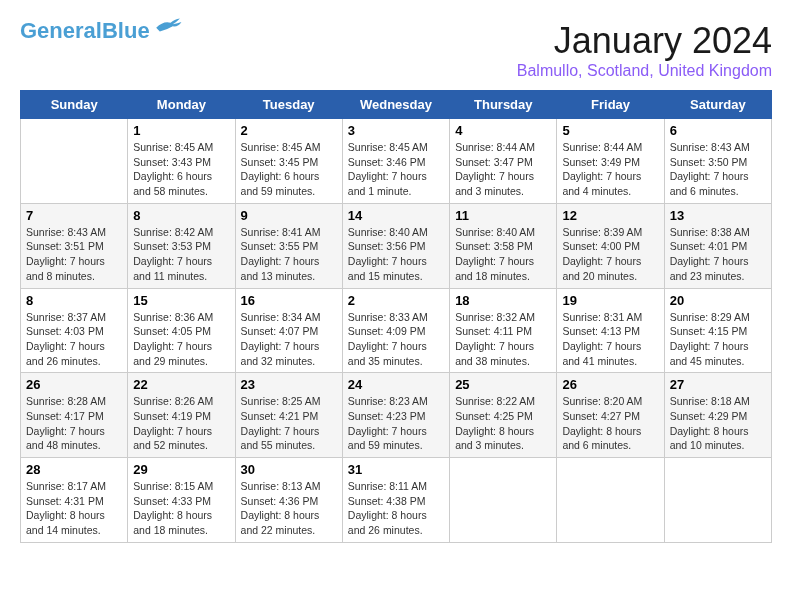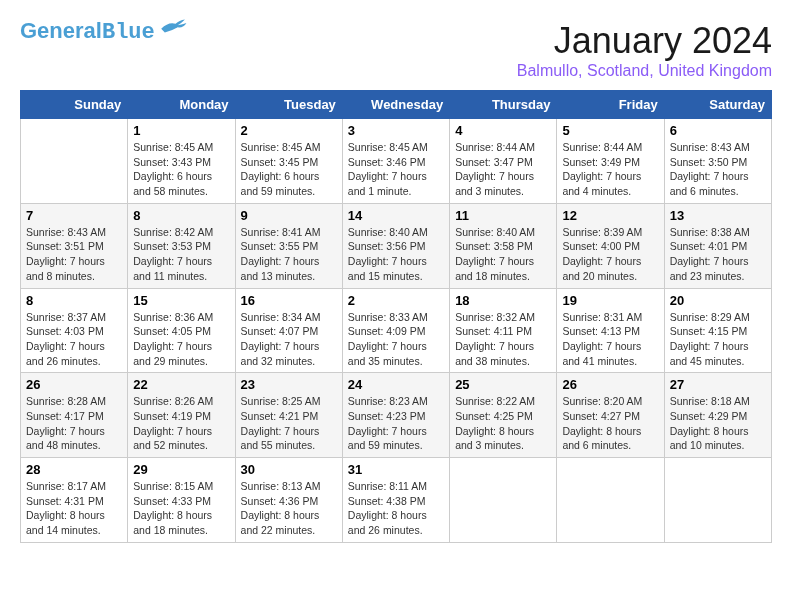--- a/index.html
+++ b/index.html
@@ -50,22 +50,22 @@
       font-weight: normal;
     }
     .calendar {
       width: 100%;
       border-collapse: collapse;
       font-size: 11px;
     }
     .calendar th {
       background: #2a5fac;
       color: #fff;
-      padding: 6px 6px;
-      text-align: right;
+      padding: 6px 13px;
+      text-align: center;
       font-size: 13px;
       font-weight: bold;
       border: 1px solid #2a5fac;
     }
     .calendar td {
       border: 1px solid #ccc;
       vertical-align: top;
       padding: 4px 5px;
       min-height: 80px;
       width: 107px;
@@ -89,21 +89,21 @@
       background: #fff !important;
     }
   </style>
 </head>
 <body>
 
 <div class="header">
   <div class="logo">
     <div style="display:flex; align-items:center;">
       <span class="logo-text">
-        <span>General</span><span style="color:#4a9fd4;font-family:Liberation Mono, monospace;">Blue</span>
+        <span>General</span><span style="color:#4a9fd4;">Blue</span>
       </span>
       <svg class="logo-bird" viewBox="0 0 40 25" style="margin-left:2px; margin-top:-10px;">
         <path d="M5,15 Q15,5 25,8 Q30,3 38,2 Q32,8 28,10 Q35,9 40,7 Q36,14 28,13 Q20,18 10,20 Z" fill="#4a9fd4"></path>
       </svg>
     </div>
   </div>
   <div class="title-block">
     <div class="month-title">January 2024</div>
     <div class="subtitle">Balmullo, Scotland, United Kingdom</div>
   </div>

